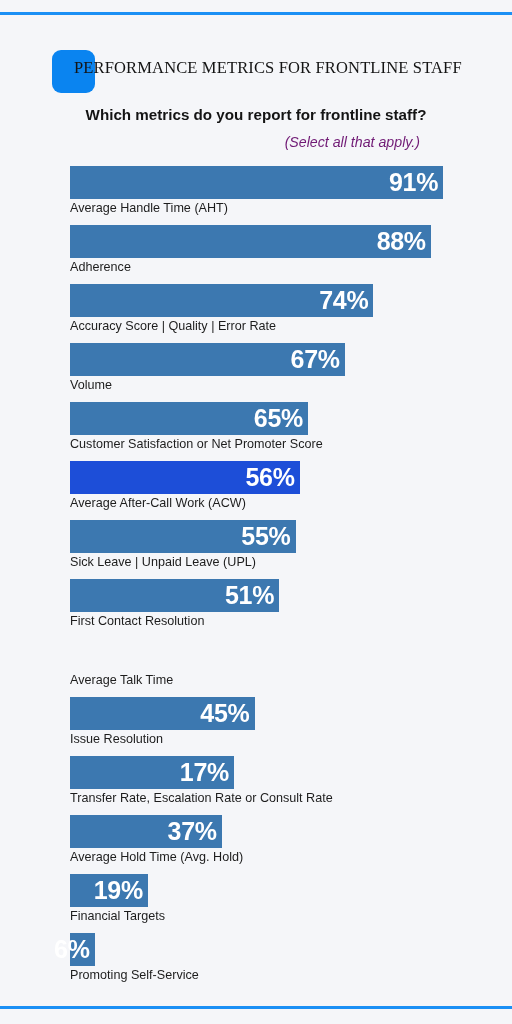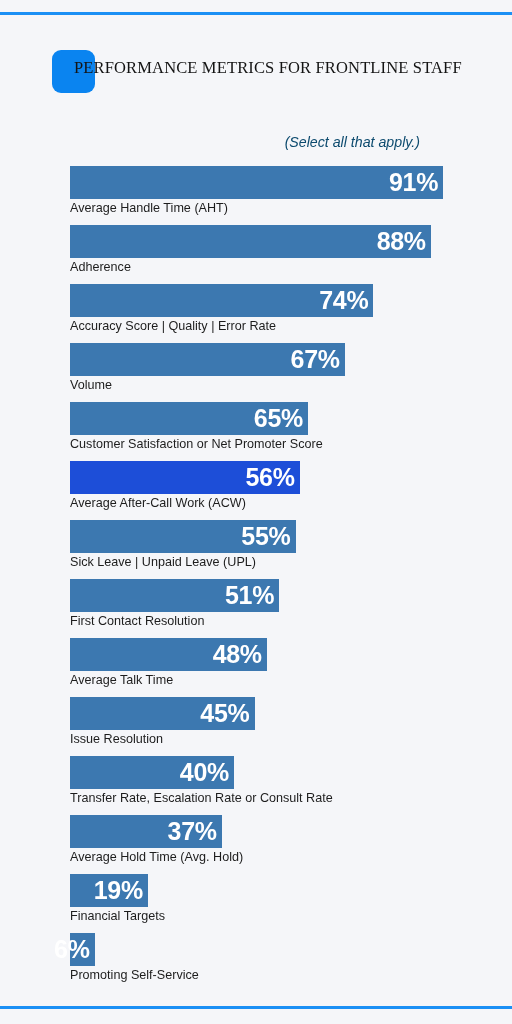--- a/index.html
+++ b/index.html
@@ -77,21 +77,21 @@
   .subnote {
     position: absolute;
     left: 0;
     top: 134px;
     width: 480px;
     padding-right: 60px;
     box-sizing: border-box;
     text-align: right;
     font-size: 14.2px;
     font-style: italic;
-    color: #0c4a6e;
+    color: #701a75;
   }
 
   
   .chart {
     position: absolute;
     left: 70px;
     top: 166px;
     width: 400px;
   }
   .row {
@@ -130,20 +130,21 @@
 
 <div class="page">
 
   <div class="rule rule-top"></div>
 
   <div class="header">
     <div class="header-badge"></div>
     <div class="header-title">PERFORMANCE METRICS FOR FRONTLINE STAFF</div>
   </div>
 
+  <div class="question">Which metrics do you report for frontline staff?</div>
   <div class="subnote">(Select all that apply.)</div>
 
   <div class="chart" id="chart">
       <div class="row">
         <div class="bar" style="width: 373.1px; background: rgb(60, 120, 176); text-align: center;">
           <span class="bar-value">91%</span>
         </div>
         <div class="bar-label">Average Handle Time (AHT)</div>
       </div>
       <div class="row">
@@ -182,34 +183,31 @@
         </div>
         <div class="bar-label">Sick Leave | Unpaid Leave (UPL)</div>
       </div>
       <div class="row">
         <div class="bar" style="width: 209.1px; background: rgb(60, 120, 176);">
           <span class="bar-value">51%</span>
         </div>
         <div class="bar-label">First Contact Resolution</div>
       </div>
       <div class="row">
-        <div class="bar" style="width: 196.8px; background: rgb(60, 120, 176);">
-          <span class="bar-value">48%</span>
-        </div>
         <div class="bar-label">Average Talk Time</div>
       </div>
       <div class="row">
         <div class="bar" style="width: 184.5px; background: rgb(60, 120, 176);">
           <span class="bar-value">45%</span>
         </div>
         <div class="bar-label">Issue Resolution</div>
       </div>
       <div class="row">
         <div class="bar" style="width: 164px; background: rgb(60, 120, 176);">
-          <span class="bar-value">40%</span>
+          <span class="bar-value">17%</span>
         </div>
         <div class="bar-label">Transfer Rate, Escalation Rate or Consult Rate</div>
       </div>
       <div class="row">
         <div class="bar" style="width: 151.7px; background: rgb(60, 120, 176);">
           <span class="bar-value">37%</span>
         </div>
         <div class="bar-label">Average Hold Time (Avg. Hold)</div>
       </div>
       <div class="row">

